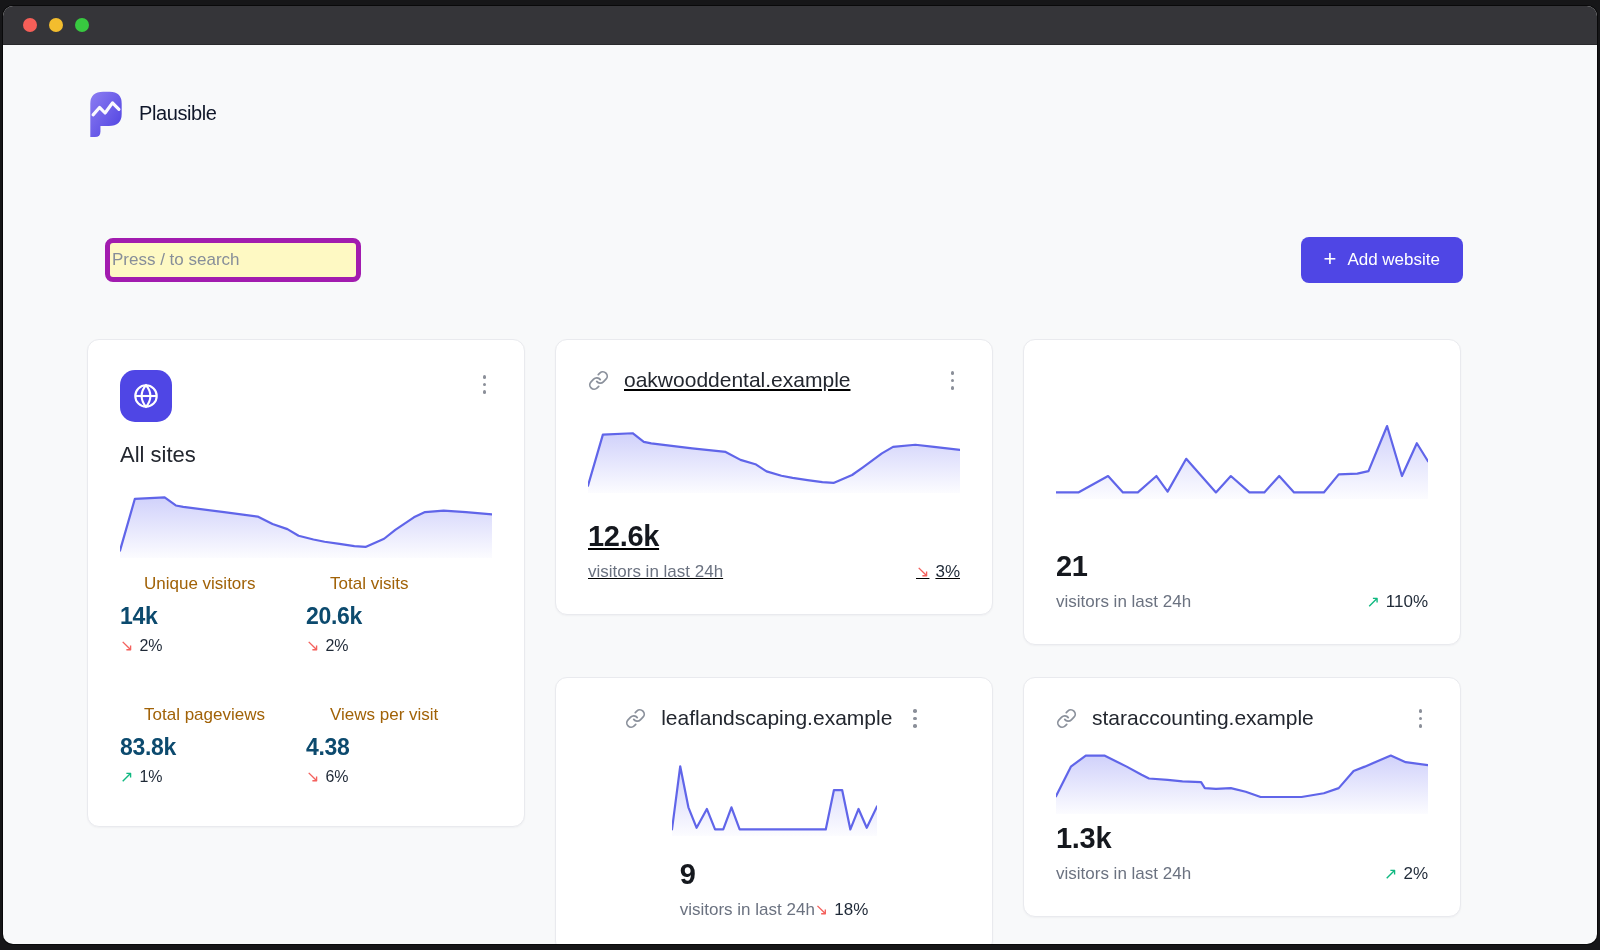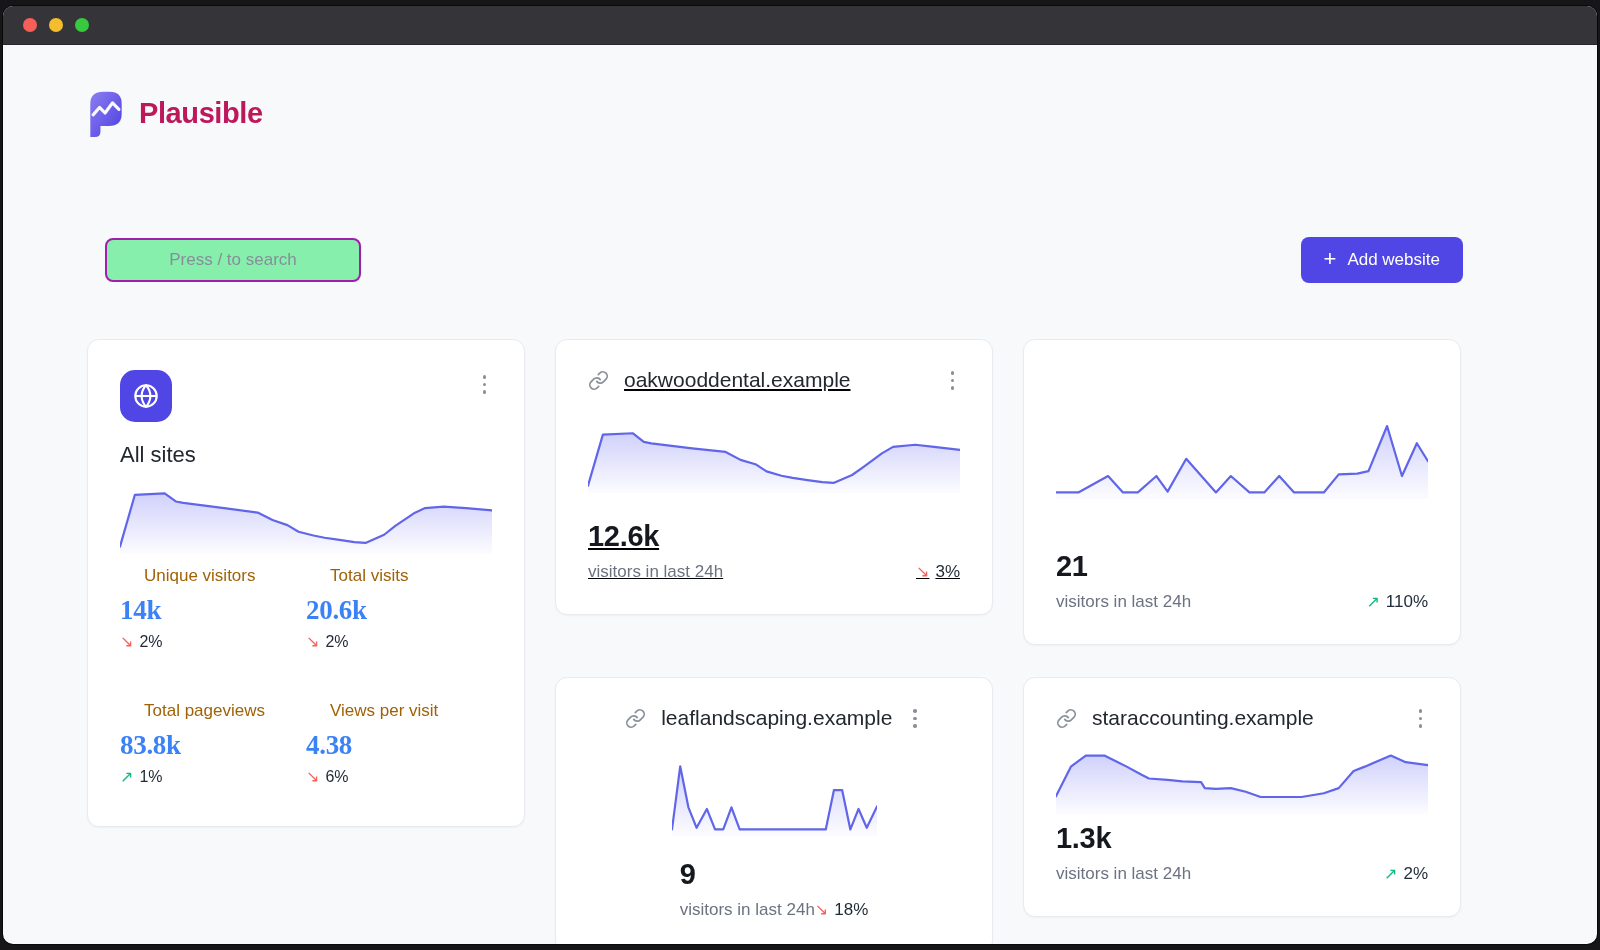--- a/index.html
+++ b/index.html
@@ -29,33 +29,33 @@
   .tl-red    { background: #f65f58; }
   .tl-yellow { background: #f3bd2e; }
   .tl-green  { background: #38c940; }
 
   .content { flex: 1; padding: 44px 0 0 84px; overflow: hidden; }
 
   
   .logo-row { display: flex; align-items: center; gap: 14px; height: 48px; }
   .logo-mark { width: 38px; height: 48px; flex: none; }
   .wordmark {
-    font-size: 29px; font-weight: 700; color: #be185d; letter-spacing: -0.4px;
+    font-size: 20px; font-weight: 400; color: #0f172a; letter-spacing: -0.4px;
   }
 
   
   .header-row { display: flex; align-items: center; margin-top: 100px; width: 1376px; height: 46px; }
   .page-title {
     font-size: 40px; font-weight: 800; color: #151b60;
     letter-spacing: -0.6px; margin: 0; white-space: nowrap;
   }
   .search-input {
     width: 256px; height: 44px; margin-left: 18px;
-    border: 2px solid #a21caf; border-radius: 8px;
-    background: #86efac; text-align: center;
+    border: 5px solid #a21caf; border-radius: 8px;
+    background: #fef9c3; 
     font-size: 17px; color: #374151; outline: none;
     font-family: "Liberation Sans", "DejaVu Sans", sans-serif;
   }
   .search-input::placeholder { color: #878e99; }
   .add-btn {
     margin-left: auto; height: 46px; padding: 0 23px;
     background: #4f46e5; color: #fff;
     border: none; border-radius: 8px;
     font-size: 17px; font-weight: 500;
     display: flex; align-items: center; gap: 11px;
@@ -121,21 +121,21 @@
     background: #4f46e5;
     display: flex; align-items: center; justify-content: center;
   }
   .globe-tile svg { width: 28px; height: 28px; color: #fff; }
   .allsites-title { font-size: 22px; font-weight: 500; color: #23272f; margin-top: 20px; flex: none; }
   .stats {
     flex: none;
     display: grid; grid-template-columns: 1fr 1fr; row-gap: 50px;
   }
   .stat-label { font-size: 17px; color: #a16207; margin-left: 24px; }
-  .stat-value { font-size: 27px; font-weight: 700; color: #3b82f6; margin: 9px 0 7px; letter-spacing: -0.3px; font-family: Liberation Serif, serif; }
+  .stat-value { font-size: 23px; font-weight: 700; color: #0c4a6e; margin: 9px 0 7px; letter-spacing: -0.3px; }
   .stat-change { font-size: 16px; }
 </style>
 </head>
 <body>
 
 <svg width="0" height="0" style="position:absolute" aria-hidden="true">
   <defs>
     <linearGradient id="sparkfill" x1="0" y1="0" x2="0" y2="1">
       <stop offset="0" stop-color="#6366f1" stop-opacity="0.30"></stop>
       <stop offset="1" stop-color="#6366f1" stop-opacity="0.02"></stop>

